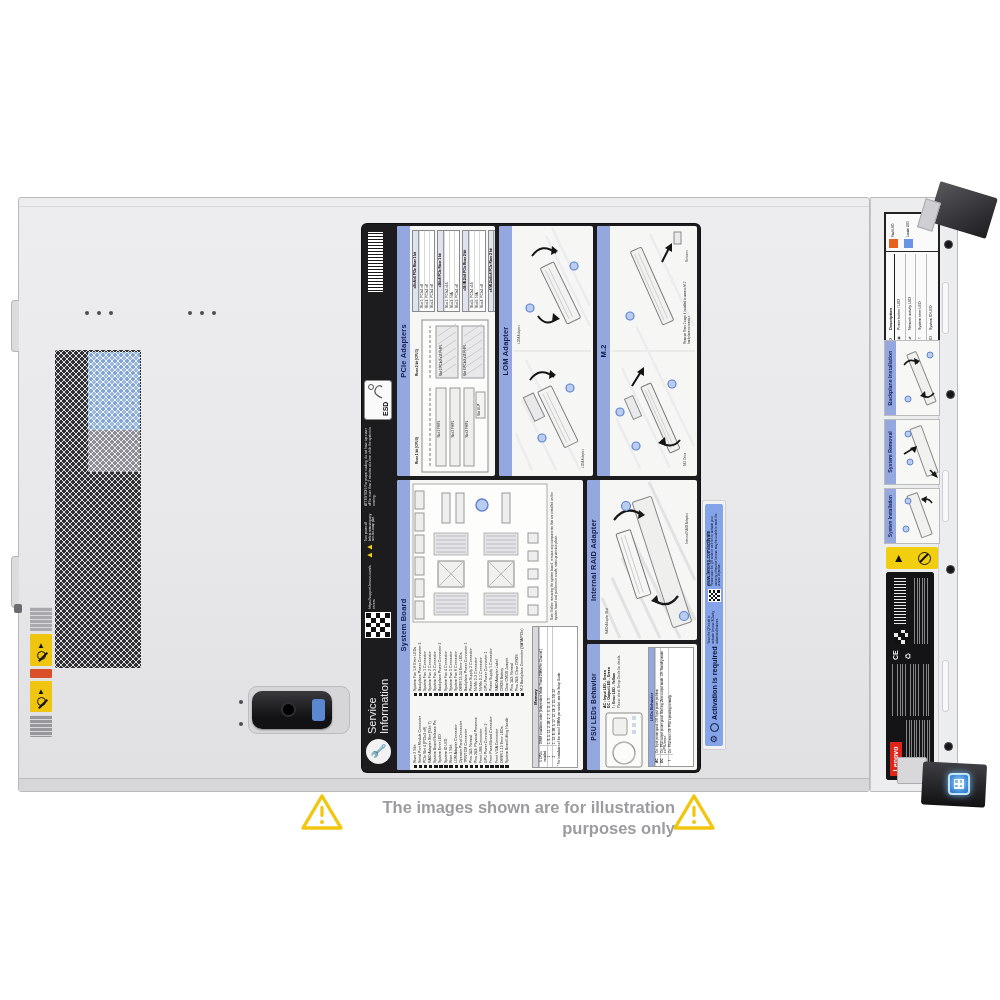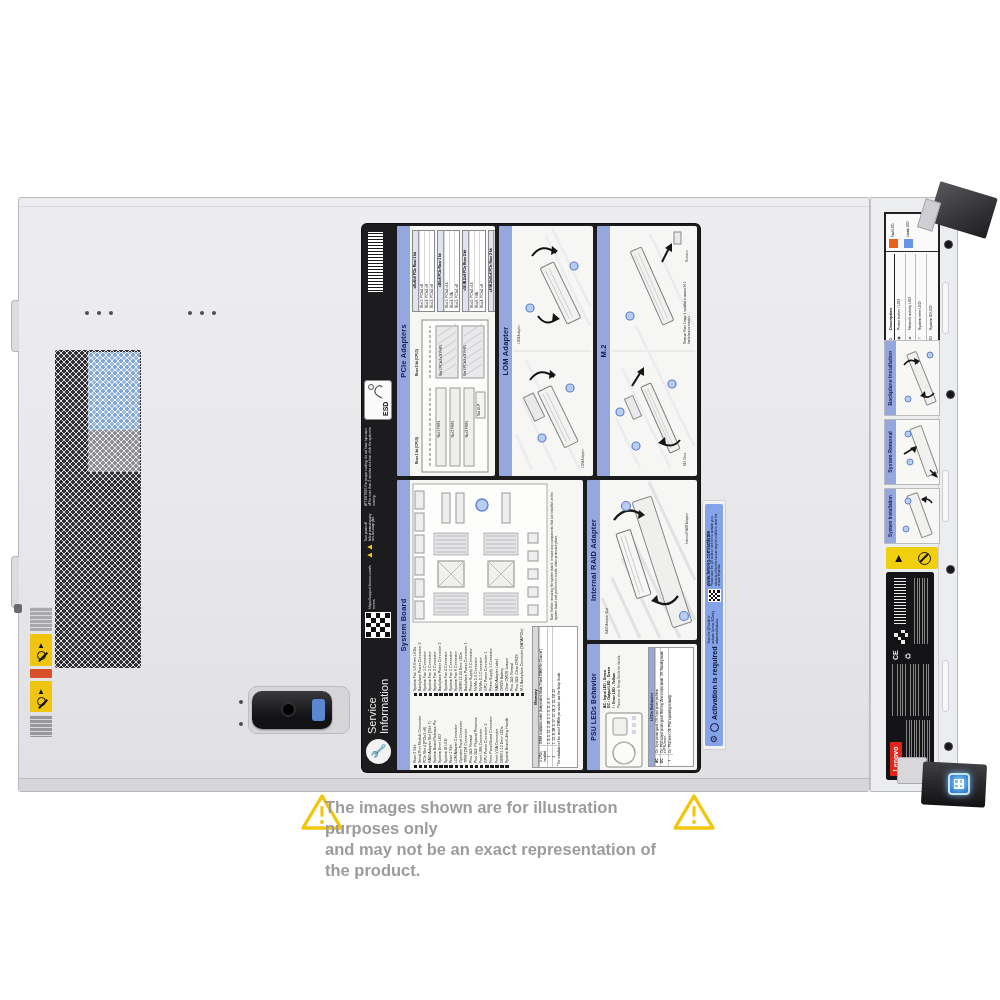--- a/index.html
+++ b/index.html
@@ -100,21 +100,21 @@
             background:linear-gradient(180deg,#3f3f44,#121214);border-radius:3px}
   .bracket-br{position:absolute;left:897px;top:757px;width:30px;height:27px;background:#d8d8db;border:1px solid #ababaf;border-radius:2px}
   .pwrbtn{position:absolute;left:948px;top:773px;width:22px;height:22px;border-radius:4px;
           background:radial-gradient(circle at 50% 45%,#a8d8f8 0%,#3d8ad8 70%,#2b6cb4 100%);
           border:2px solid #c3e6fb;box-shadow:0 0 7px #74b8ef}
   .pwrbtn:after{content:"";position:absolute;left:4px;top:4px;width:10px;height:10px;
           background:linear-gradient(#fff 0 1.4px,transparent 1.4px 4.2px,#fff 4.2px 5.6px,transparent 5.6px 8.4px,#fff 8.4px 9.8px),
                      linear-gradient(90deg,#fff 0 1.4px,transparent 1.4px 4.2px,#fff 4.2px 5.6px,transparent 5.6px 8.4px,#fff 8.4px 9.8px);
           opacity:.95}
   
-  .disc{position:absolute;left:325px;top:797px;width:350px;text-align:left;color:#9c9c9e;font-weight:700;font-size:16.5px;line-height:21px}
+  .disc{position:absolute;left:325px;top:797px;width:350px;text-align:right;color:#9c9c9e;font-weight:700;font-size:16.5px;line-height:21px}
   .warnTri{position:absolute;width:44px;height:38px}
 </style>
 </head>
 <body>
 
 <div id="stage">
 
   <div class="wm" style="left:36px;top:268px">COMPAN</div>
   <div class="wm wmw" style="left:232px;top:478px">COMPAN</div>
   <div class="wm wmw" style="left:44px;top:694px">COMPAN</div>
@@ -812,21 +812,20 @@
   <div class="block-br"></div>
   <div class="pwrbtn"></div>
 
   <svg class="warnTri" style="left:300px;top:793px" viewBox="0 0 44 38">
     <polygon points="22,3 41,35 3,35" fill="#fff" stroke="#f2c50f" stroke-width="3.4" stroke-linejoin="round"></polygon>
     <rect x="20.4" y="13" width="3.2" height="11" rx="1.4" fill="#f2c50f"></rect>
     <circle cx="22" cy="29" r="2" fill="#f2c50f"></circle>
   </svg>
   <div class="disc">
     <div>The images shown are for illustration purposes only</div>
-    <div>and may not be an exact representation of the product.</div>
   </div>
   <svg class="warnTri" style="left:672px;top:793px" viewBox="0 0 44 38">
     <polygon points="22,3 41,35 3,35" fill="#fff" stroke="#f2c50f" stroke-width="3.4" stroke-linejoin="round"></polygon>
     <rect x="20.4" y="13" width="3.2" height="11" rx="1.4" fill="#f2c50f"></rect>
     <circle cx="22" cy="29" r="2" fill="#f2c50f"></circle>
   </svg>
 
 </div>
 
 </body></html>

